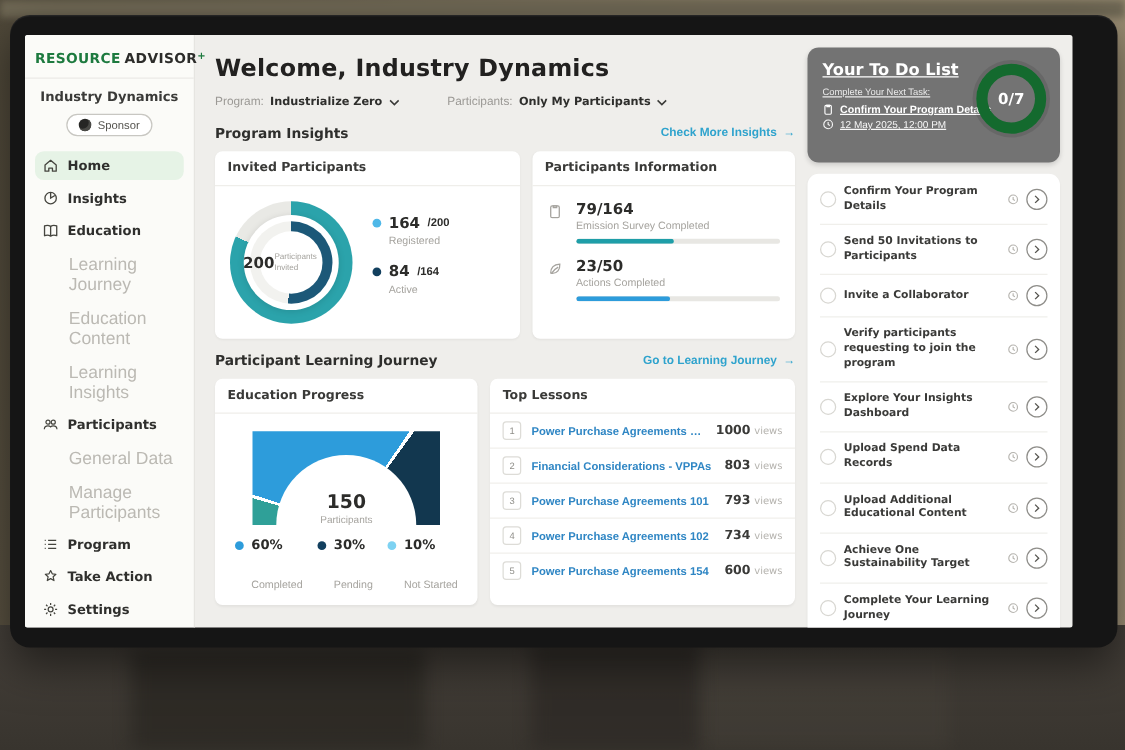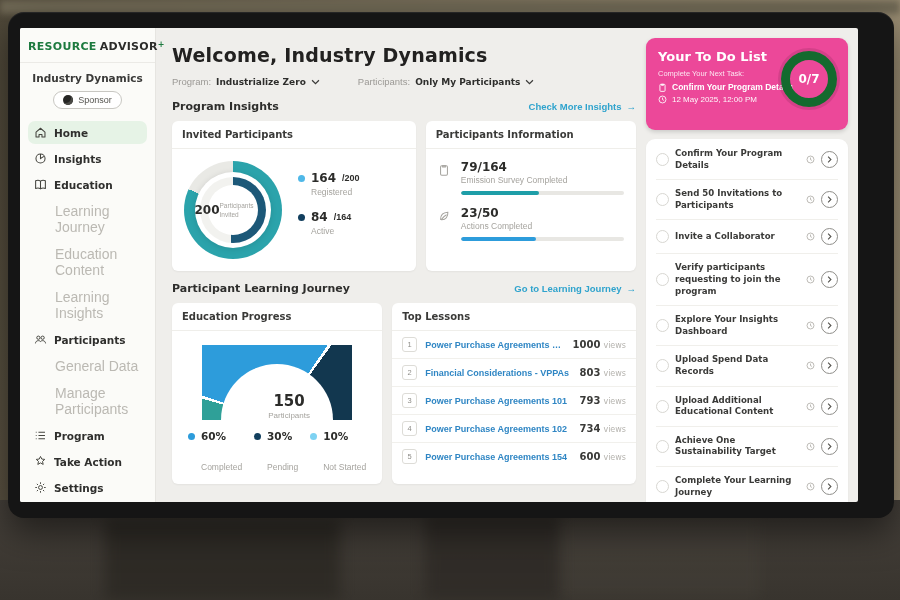--- a/index.html
+++ b/index.html
@@ -78,21 +78,21 @@
   .stat-main{flex:1;min-width:0;}
   .stat-val{font-size:12px;font-weight:bold;color:#2c2c2a;font-family:"DejaVu Sans",sans-serif;}
   .stat-lab{font-size:8.5px;color:#a5a39e;margin-top:1px;}
   .stat-bar{height:4px;background:#e8e7e3;border-radius:2px;margin-top:6px;overflow:hidden;}
   .stat-fill{height:100%;border-radius:2px;}
 
   
   .gauge-wrap{position:relative;width:150px;height:75px;margin:14px auto 10px;}
   .gauge-arc{position:absolute;inset:0;}
   .gauge-core{position:absolute;left:19px;top:19px;width:112px;height:56px;background:#fff;border-radius:112px 112px 0 0;}
-  .gauge-center{position:absolute;left:12px;bottom:0;width:100%;text-align:center;}
+  .gauge-center{position:absolute;left:0;bottom:0;width:100%;text-align:center;}
   .gauge-center .v{font-size:15px;font-weight:bold;color:#2c2c2a;font-family:"DejaVu Sans",sans-serif;}
   .gauge-center .l{font-size:8px;color:#a5a39e;margin-top:1px;}
   .gauge-legend{display:flex;justify-content:space-between;padding:0 16px 12px;}
   .gl-item .li-val{font-size:10.5px;}
   .gl-item .li-lab{margin-left:13px;margin-top:20px;}
 
   
   .lesson{display:flex;align-items:center;gap:8px;padding:6px 10px;border-bottom:1px solid #f1f0ec;cursor:pointer;}
   .lesson:last-child{border-bottom:none;}
   .rank{width:13px;height:13px;border:1px solid #dddcd7;border-radius:3px;font-size:7.5px;color:#8f8e89;
@@ -387,21 +387,21 @@
                   <span class="rank">5</span>
                   <span class="lesson-title">Power Purchase Agreements 154</span>
                   <span class="views"><span>600</span><span class="views-suffix">views</span></span>
                 </div>
               </div>
             </div>
           </div>
         </div>
 
         <div class="right-col">
-          <div class="todo-head" style="background: #ec4899;">
+          <div class="todo-head" style="background: #737373; text-decoration: underline;">
             <div class="todo-title">Your To Do List</div>
             <div class="todo-sub">Complete Your Next Task:</div>
             <div class="todo-row">
               <svg viewBox="0 0 14 14" fill="none" stroke="currentColor" stroke-width="1.4">
                   <rect x="3" y="2" width="8" height="11" rx="1.4"></rect>
                   <path d="M5.4 2h3.2v1.6H5.4Z"></path>
                 </svg>
               <span>Confirm Your Program Details</span>
             </div>
             <div class="todo-row due">

